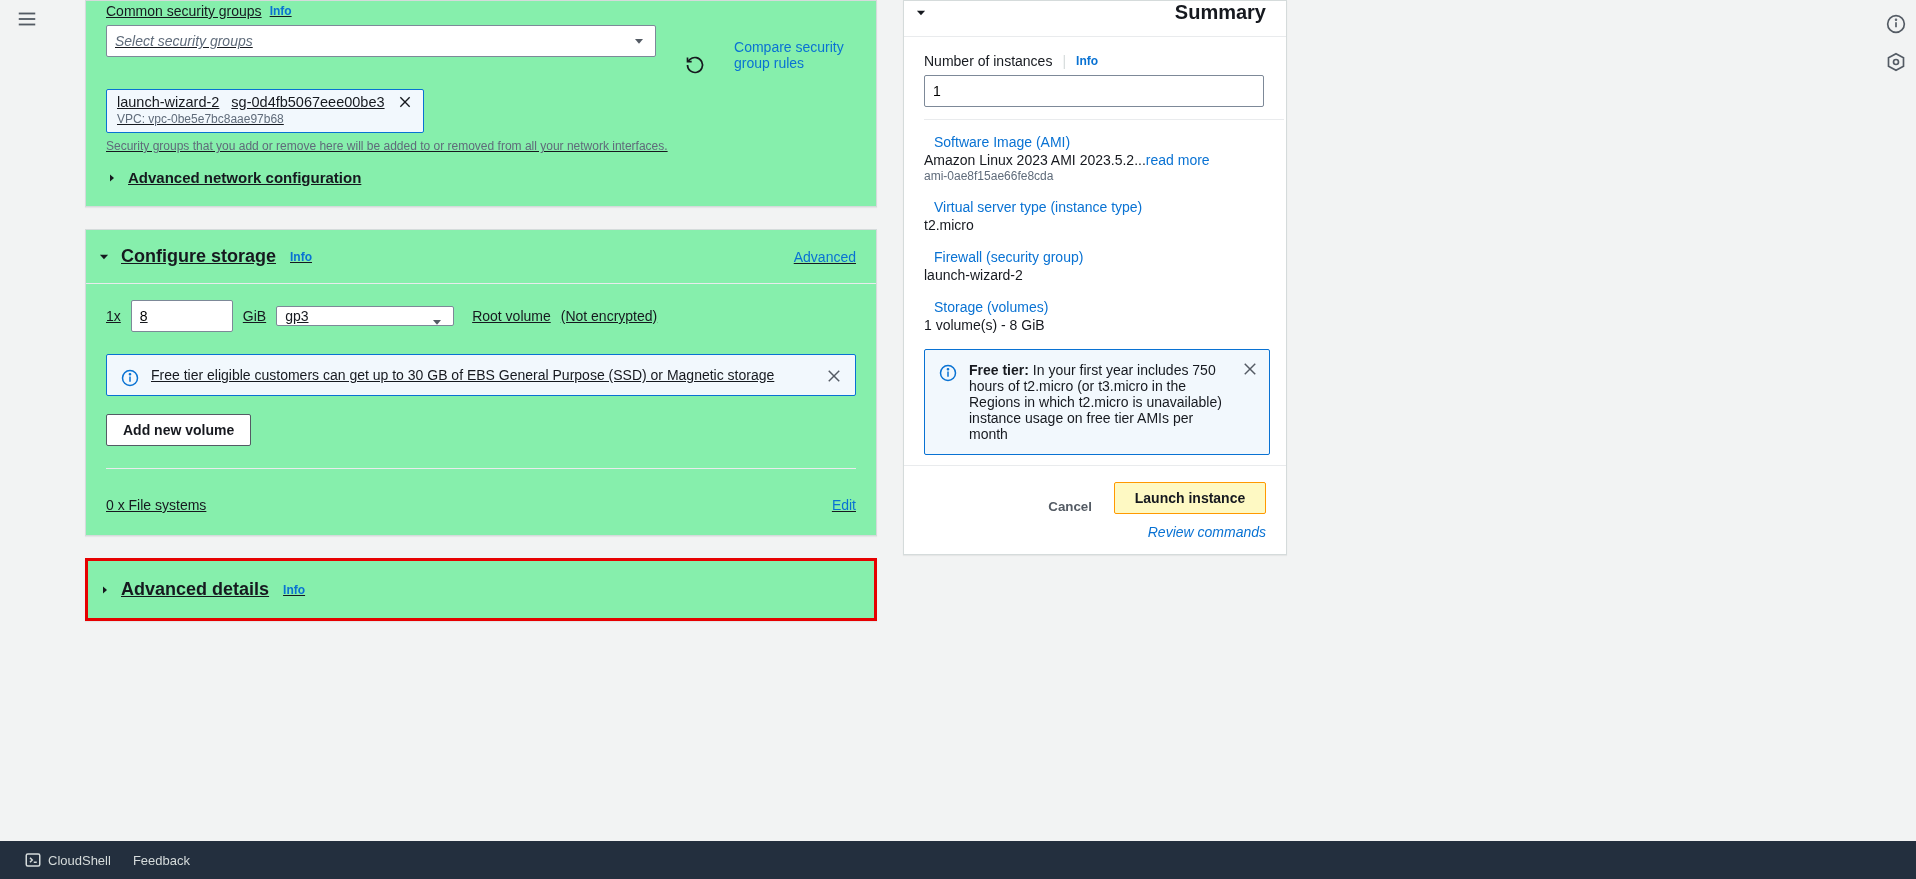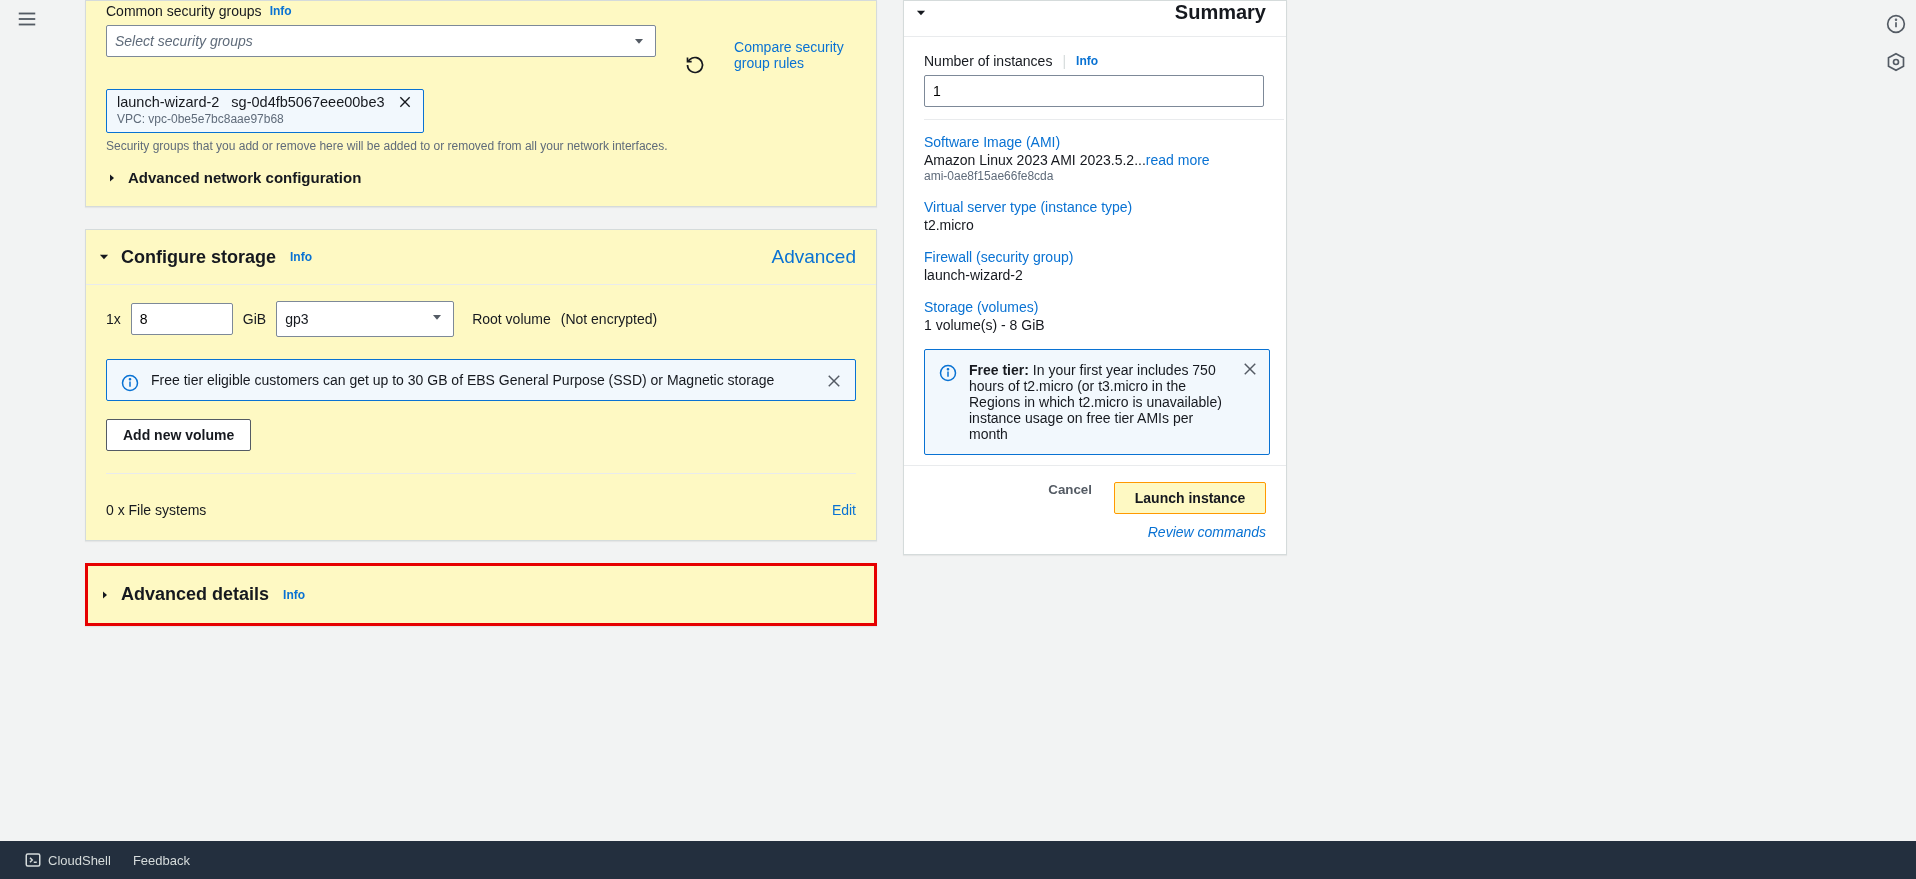--- a/index.html
+++ b/index.html
@@ -4,65 +4,65 @@
 <style>
   * { box-sizing: border-box; font-family: "Amazon Ember", "Helvetica Neue", Arial, sans-serif; }
   body { margin:0; background:#fff; color:#16191f; font-size:14px; overflow:hidden;}
   .page-wrap { position:relative; width:1916px; height:879px; background:#f2f3f3;}
   .hamburger { position:absolute; top:8px; left:16px; cursor:pointer; }
   .hamburger svg { width:22px; height:22px; stroke:#545b64;}
   .main-area { position:absolute; top:0; left:45px; right:0; bottom:38px; overflow-y:auto; overflow-x:hidden;}
   .columns { display:flex; gap:26px; padding:0 0 22px 40px; align-items:flex-start;}
   .left-col { width:792px; }
   .right-col { width:384px; position:sticky; top:0;}
-  .panel { background:#fef9c3; border:1px solid #d5dbdb; box-shadow:0 1px 1px rgba(0,0,0,.05); margin-bottom:22px; }
+  .panel { background:#86efac; border:1px solid #d5dbdb; box-shadow:0 1px 1px rgba(0,0,0,.05); margin-bottom:22px;text-decoration:underline; }
   .panel-inner { padding:16px 20px 18px; }
   .panel-header { display:flex; align-items:center; gap:14px; padding:16px 20px 6px 11px; }
   .panel-header h2 { font-size:18px; font-weight:700; margin:0; display:flex; align-items:center; gap:10px;}
   .info-link { color:#0972d3; font-size:12px; font-weight:700; cursor:pointer;}
   .header-spacer { flex:1; }
-  .header-right-link { color:#0972d3; font-size:19px; cursor:pointer;}
+  .header-right-link { color:#0972d3; font-size:14px; cursor:pointer;}
   hr.divider { border:none; border-top:1px solid #e9ebed; margin:12px 0 14px;}
   .label-row { font-size:14px; font-weight:400; color:#16191f; margin-bottom:2px; display:flex; align-items:center; gap:8px;}
   .select-box { position:relative; width:550px; height:32px; border:1px solid #7d8998; border-radius:2px; background:#fff; display:flex; align-items:center; padding:0 30px 0 8px; color:#5f6b7a; font-style:italic; cursor:pointer;}
   .select-caret { position:absolute; right:8px; top:7px;}
   .refresh-btn { width:32px; height:32px; display:inline-flex; align-items:center; justify-content:center; cursor:pointer; margin-left:24px;}
   .link { color:#0972d3; cursor:pointer;}
   .sg-row { display:flex; align-items:center; margin-top:6px;}
   .sg-chip { border:1px solid #0972d3; border-radius:2px; background:#f2f8fd; padding:4px 10px 6px; width:318px;}
   .sg-chip-top { display:flex; align-items:center; gap:12px; font-size:14.5px;}
   .sg-chip-sub { color:#5f6b7a; font-size:12px; margin-top:2px;}
   .sg-remove { margin-left:auto; cursor:pointer;}
   .helper-text { color:#5f6b7a; font-size:12px; margin-top:6px;}
   .expand-row { display:flex; align-items:center; gap:10px; padding:12px 0 2px 0; cursor:pointer; font-weight:700; font-size:16px;}
   .caret { display:inline-block; }
   .input-sm { height:32px; border:1px solid #7d8998; border-radius:2px; padding:0 8px; font-size:14px; background:#fff;}
   .storage-row { display:flex; align-items:center; gap:10px; }
   .storage-row .unit { font-size:14px;}
-  .select-inline { position:relative; width:178px; height:36px; border:1px solid #7d8998; border-radius:2px; background:#fff; display:flex; align-items:center; padding:0 28px 0 8px; cursor:pointer;}
+  .select-inline { position:relative; width:178px; height:20px; border:1px solid #7d8998; border-radius:2px; background:#fff; display:flex; align-items:center; padding:0 28px 0 8px; cursor:pointer;}
   .info-box { border:1px solid #0972d3; background:#f2f8fd; border-radius:2px; padding:12px 44px 12px 44px; position:relative; margin-top:22px;}
   .info-box .info-icon { position:absolute; top:14px; left:14px;}
   .info-box .close { position:absolute; top:12px; right:12px; cursor:pointer;}
   .btn { display:inline-flex; align-items:center; justify-content:center; height:32px; padding:0 16px; border:1px solid #545b64; border-radius:2px; background:#fff; font-weight:700; color:#16191f; cursor:pointer; font-size:14px;}
   .btn-primary { background:#fef9c3; border-color:#ff9900; color:#16191f;}
   .btn-link-plain { border:none; background:none; color:#545b64; font-weight:700; cursor:pointer; padding:0;}
   .file-systems-row { display:flex; align-items:center; padding:14px 0 4px; font-size:14px;}
   .file-systems-row .edit { margin-left:auto; color:#0972d3; cursor:pointer;}
   .highlight-red { border:3px solid #e60000 !important; }
   .summary-panel { border:1px solid #d5dbdb; background:#fff; box-shadow:0 1px 1px rgba(0,0,0,.05);}
   .summary-header { padding:0 20px 12px 10px;}
   .summary-header h2 { font-size:20px; font-weight:800; margin:0; display:flex; align-items:center; gap:10px;justify-content:space-between;}
   .summary-body { border-top:1px solid #e9ebed; padding:16px 2px 0 20px; max-height:512px; overflow-y:auto;}
   .summary-body::-webkit-scrollbar { width:10px;}
   .summary-body::-webkit-scrollbar-thumb { background:#c1c7cd; border-radius:4px;}
   .summary-footer { border-top:1px solid #e9ebed; padding:16px 20px 14px; display:flex; flex-direction:column; gap:10px;}
-  .summary-footer .btn-row { display:flex; justify-content:flex-end; gap:22px; align-items:flex-start;}
+  .summary-footer .btn-row { display:flex; justify-content:flex-end; gap:22px; align-items:flex-end;}
   .summary-footer .review { text-align:right; color:#0972d3; cursor:pointer;font-style:italic;}
   .field-label { color:#16191f; font-size:14px; margin-bottom:6px;}
-  .field-link-label { color:#0972d3; font-size:14px; margin-top:6px; cursor:pointer;}
+  .field-link-label { color:#0972d3; font-size:14px; margin-top:6px; cursor:pointer;margin-left:10px;}
   .field-value { font-size:14px; margin-top:2px;}
   .field-sub { font-size:12px; color:#5f6b7a; margin-top:1px;}
   .num-input { width:340px; height:32px; border:1px solid #7d8998; border-radius:2px; padding:0 8px; font-size:14px;}
   .footer-bar { position:absolute; bottom:0; left:0; right:0; height:38px; background:#232f3e; color:#d5dbdb; display:flex; align-items:center; padding:0 24px; font-size:13px;}
   .footer-bar .left { display:flex; align-items:center; gap:22px;}
   .footer-bar .right { margin-left:auto; display:flex; align-items:center; gap:24px;}
   .footer-bar a { color:#d5dbdb; cursor:pointer;}
   .right-tools { position:absolute; top:8px; right:0; width:40px; display:flex; flex-direction:column; align-items:center; gap:18px; padding-top:6px;}
   svg { display:block;}
   .free-tier-box { border:1px solid #0972d3; background:#f2f8fd; border-radius:2px; padding:12px 40px 12px 44px; position:relative; margin-top:16px; margin-right:14px;}

